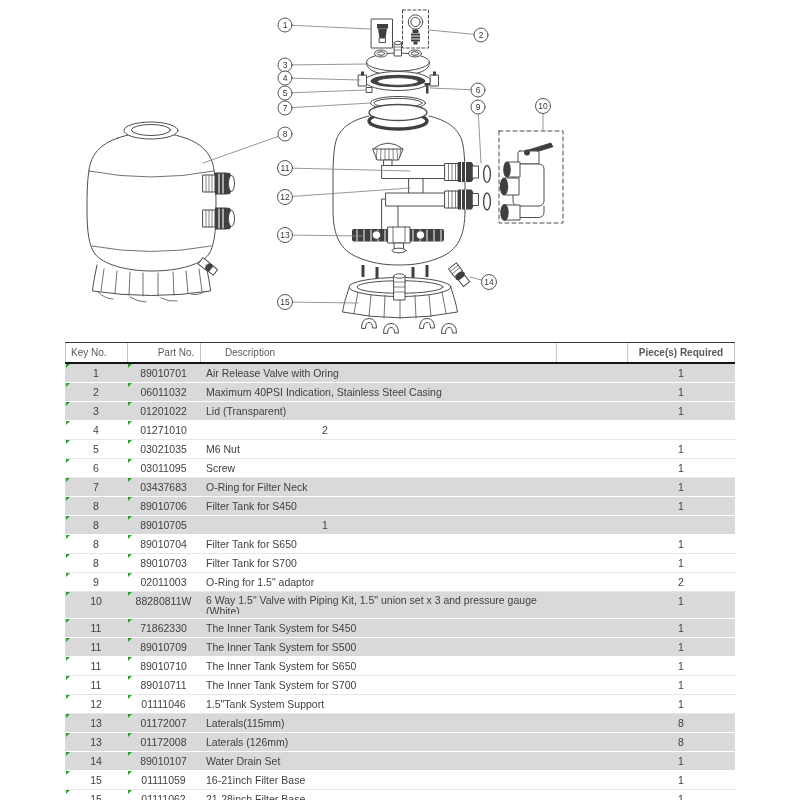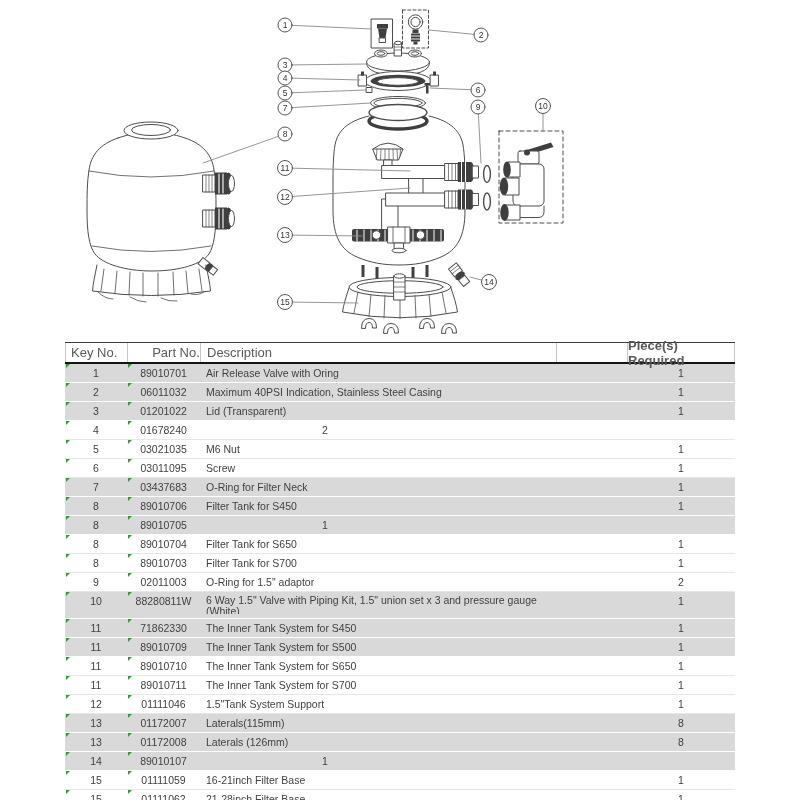--- a/index.html
+++ b/index.html
@@ -3,26 +3,26 @@
 <meta charset="utf-8">
 <style>
   html,body{margin:0;padding:0;background:#fff;}
   #page{position:relative;width:800px;height:800px;background:#fff;overflow:hidden;
         font-family:"Liberation Sans",sans-serif;}
   #diagram{position:absolute;left:0;top:0;width:800px;height:340px;}
 
   
   #table{position:absolute;left:65px;top:342px;width:670px;color:#3f3f3f;}
   .thead{display:flex;height:19px;border-top:1.5px solid #3a3a3a;border-bottom:2.5px solid #141414;
-         color:#595959;font-size:13px;}
+         color:#595959;font-size:10px;}
   .hc{box-sizing:border-box;height:100%;display:flex;align-items:center;border-left:1px solid #c6c6c6;}
   .hc:last-child{border-right:1px solid #c6c6c6;}
   .h-key{width:62px;padding-left:5px;}
   .h-part{width:73px;justify-content:center;padding-left:24px;}
-  .h-desc{width:356px;padding-left:6px;}
+  .h-desc{width:356px;padding-left:24px;}
   .h-blank{width:71px;}
   .h-qty{width:108px;justify-content:center;font-weight:bold;}
   #tbody{border-bottom:2.5px solid #141414;}
   .trow{display:flex;height:18px;align-items:stretch;font-size:10.5px;border-bottom:1px solid #e6e6e6;}
   .trow.shaded{background:var(--shade,#d9d9d9);border-bottom:1px solid #fff;}
   .trow.tall{height:26px;}
   .trow:last-child{border-bottom:none;}
   .c{box-sizing:border-box;display:flex;align-items:center;}
   .c.key{width:62px;justify-content:center;position:relative;}
   .c.part{width:73px;justify-content:center;position:relative;}
@@ -364,21 +364,21 @@
             <span>1</span>
           </div>
         </div>
         <div class="trow">
           <div class="c key">
             <span class="tri"></span>
             <span>4</span>
           </div>
           <div class="c part">
             <span class="tri"></span>
-            <span>01678240</span>
+            <span>01271010</span>
           </div>
           <div class="c blank"></div>
           <div class="c qty">
             <span>2</span>
           </div>
         </div>
         <div class="trow">
           <div class="c key">
             <span class="tri"></span>
             <span>5</span>
@@ -650,20 +650,23 @@
         </div>
         <div class="trow shaded">
           <div class="c key">
             <span class="tri"></span>
             <span>14</span>
           </div>
           <div class="c part">
             <span class="tri"></span>
             <span>89010107</span>
           </div>
+          <div class="c desc">
+            <div class="d1">Water Drain Set</div>
+          </div>
           <div class="c blank"></div>
           <div class="c qty">
             <span>1</span>
           </div>
         </div>
         <div class="trow">
           <div class="c key">
             <span class="tri"></span>
             <span>15</span>
           </div>

